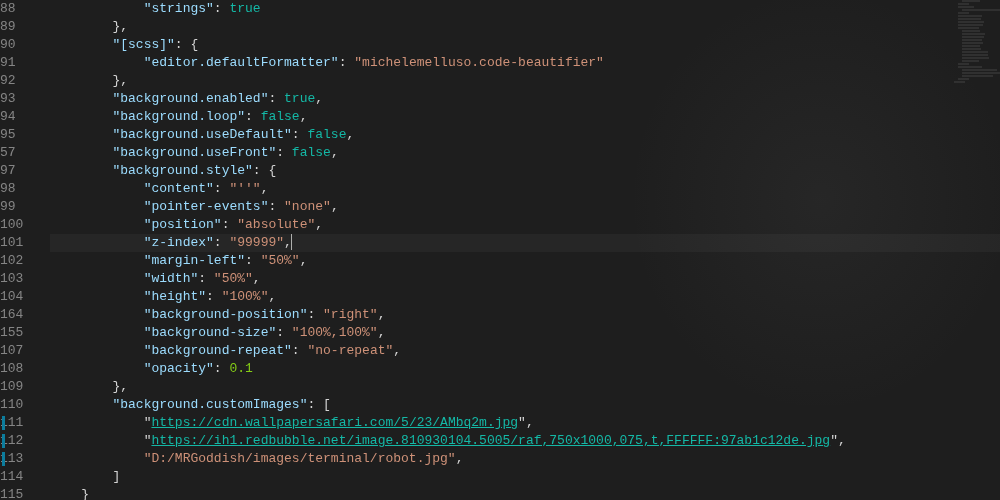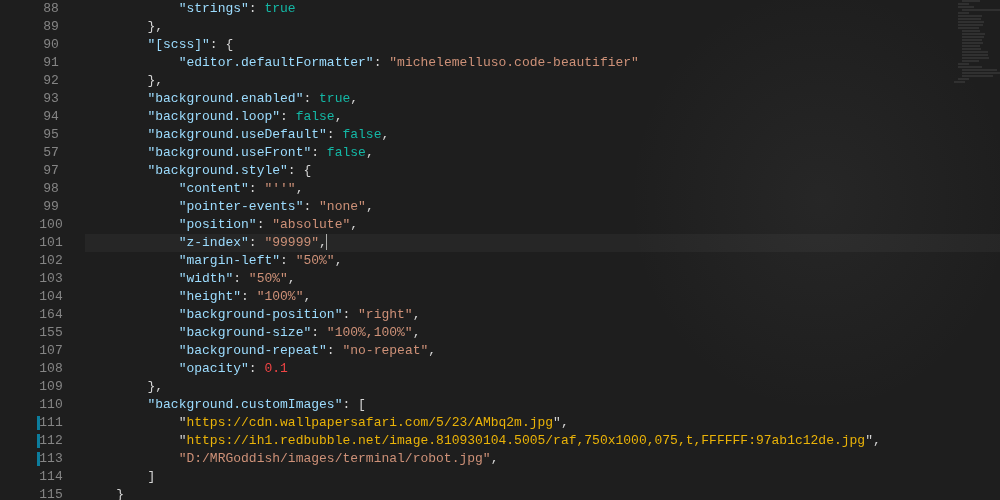--- a/index.html
+++ b/index.html
@@ -23,26 +23,25 @@
   background: radial-gradient(ellipse at 60% 40%, #888 0%, transparent 50%);
   pointer-events: none;
 }
 .editor {
   display: flex;
   height: 100%;
   position: relative;
 }
 .gutter {
   width: 50px;
-  text-align: center;
+  text-align: left;
   padding-right: 18px;
   color: #858585;
   user-select: none;
   flex-shrink: 0;
-  margin-left: 35px;
 }
 .gutter .ln { height: 18px; position: relative; }
 .gutter .mod::before {
   content: '';
   position: absolute;
   left: 2px;
   top: 2px;
   width: 3px;
   height: 14px;
   background: #0c7d9d;
@@ -51,22 +50,22 @@
   flex: 1;
   color: #d4d4d4;
   position: relative;
 }
 .line { height: 18px; white-space: pre; }
 .line.hl { background: rgba(255,255,255,0.04); }
 .p { color: #d4d4d4; }
 .key { color: #9cdcfe; }
 .str { color: #ce9178; }
 .bool { color: #14b8a6; }
-.num { color: #ef4444; }
-.url { color: #eab308; }
+.num { color: #84cc16; }
+.url { color: #14b8a6; text-decoration: underline; }
 .cursor {
   display: inline-block;
   width: 1px;
   height: 16px;
   background: #aeafad;
   vertical-align: text-bottom;
   margin-left: -1px;
 }
 .minimap {
   position: absolute;

